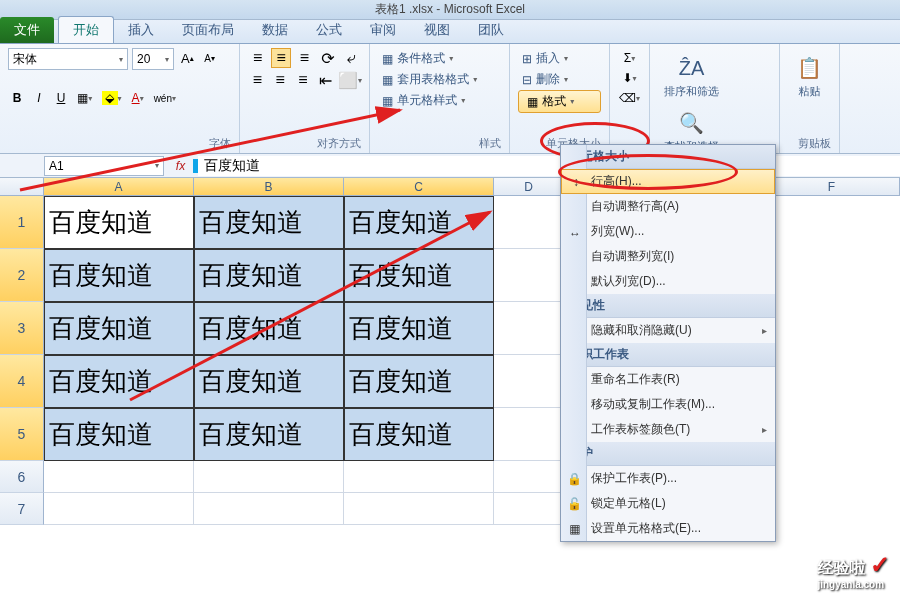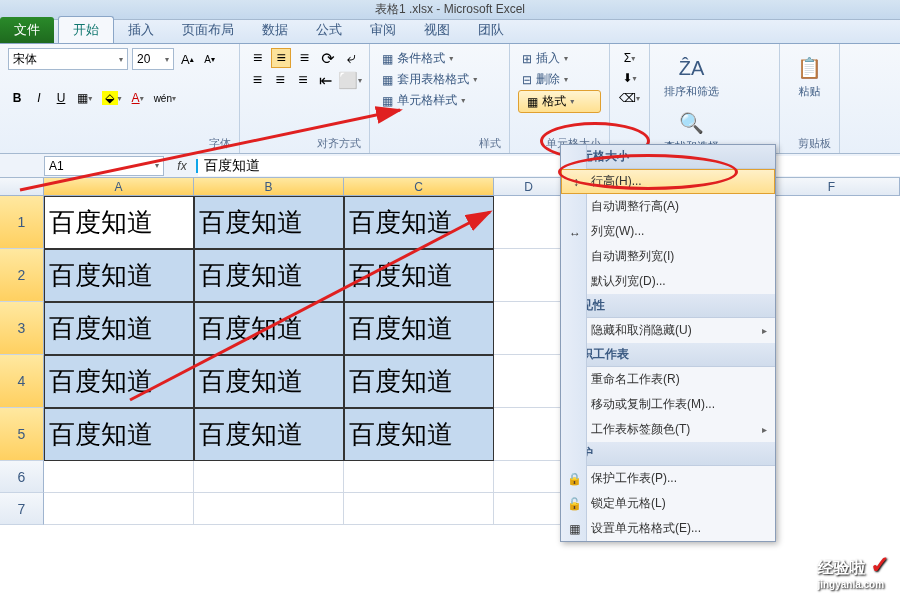--- a/index.html
+++ b/index.html
@@ -11,40 +11,40 @@
 
 .ribbon-tabs { height: 24px; background: linear-gradient(#e8f0fa, #d9e6f5); display: flex; align-items: flex-end; border-bottom: 1px solid #8ba6c7; }
 .ribbon-tab { padding: 4px 14px; font-size: 13px; color: #3b5a82; cursor: pointer; }
 .ribbon-tab.file { background: linear-gradient(#2a8a2a, #1e6a1e); color: #fff; border-radius: 3px 3px 0 0; margin-right: 4px; }
 .ribbon-tab.active { background: #f5f8fc; border: 1px solid #8ba6c7; border-bottom: none; border-radius: 3px 3px 0 0; color: #0f766e; }
 
 
 .ribbon { height: 110px; background: linear-gradient(#f5f8fc, #e8f0fa); border-bottom: 1px solid #a5b9d0; display: flex; position: relative; }
 .ribbon-group { border-right: 1px solid #c0d0e2; padding: 4px 8px 2px; display: flex; flex-direction: column; justify-content: space-between; }
 .ribbon-group-label { text-align: right; font-size: 11px; color: #5a7090; padding-top: 2px; }
-.ribbon-row { display: flex; align-items: center; gap: 4px; margin-bottom: 2px; }
+.ribbon-row { display: flex; align-items: flex-start; gap: 4px; margin-bottom: 2px; }
 .font-name { width: 120px; height: 22px; border: 1px solid #a5b9d0; background: #fff; font-size: 12px; padding: 0 4px; display: flex; align-items: center; justify-content: space-between; }
 .font-size { width: 42px; height: 22px; border: 1px solid #a5b9d0; background: #fff; font-size: 12px; padding: 0 4px; display: flex; align-items: center; justify-content: space-between; }
 .ribbon-btn { min-width: 18px; height: 20px; border: 1px solid transparent; display: flex; align-items: center; justify-content: center; font-size: 12px; padding: 0 2px; cursor: pointer; }
 .ribbon-big { display: flex; flex-direction: column; align-items: center; padding: 4px 6px; cursor: pointer; font-size: 11px; color: #3b5a82; }
 .ribbon-big-icon { width: 32px; height: 32px; display: flex; align-items: center; justify-content: center; font-size: 20px; }
 .align-btn { width: 22px; height: 20px; border: 1px solid transparent; display: flex; align-items: center; justify-content: center; cursor: pointer; }
 .align-btn.active { background: #fce29a; border: 1px solid #e0a030; }
 .style-item { display: flex; align-items: center; gap: 4px; font-size: 12px; color: #3b5a82; padding: 2px 4px; cursor: pointer; white-space: nowrap; }
 .cell-item { display: flex; align-items: center; gap: 4px; font-size: 12px; color: #3b5a82; padding: 2px 4px; cursor: pointer; white-space: nowrap; }
 .format-btn { background: linear-gradient(#fff4d0, #ffe090); border: 1px solid #e0a030; border-radius: 3px; padding: 2px 8px; display: flex; align-items: center; gap: 4px; font-size: 12px; cursor: pointer; }
 .dropdown-arrow { font-size: 8px; color: #666; }
 
 
 .ellipse { position: absolute; border: 3px solid #e02020; border-radius: 50%; pointer-events: none; }
 
 
 .formula-row { height: 24px; display: flex; align-items: center; border-bottom: 1px solid #a5b9d0; background: #eef3fa; }
 .name-box { width: 120px; height: 20px; border: 1px solid #a5b9d0; background: #fff; margin: 0 4px 0 44px; display: flex; align-items: center; justify-content: space-between; padding: 0 4px; font-size: 12px; }
-.fx-label { width: 30px; text-align: center; font-style: italic; font-size: 12px; color: #404040; border-right: 2px solid #0ea5e9; }
+.fx-label { width: 30px; text-align: center; font-style: italic; font-size: 12px; color: #b91c1c; border-right: 5px solid #0ea5e9; }
 .formula-input { flex: 1; height: 20px; border: none; background: #fff; padding: 0 6px; font-size: 14px; font-family: SimSun; }
 
 
 .grid-area { position: relative; height: 420px; overflow: hidden; background: #fff; }
 .col-headers { display: flex; height: 18px; background: linear-gradient(#f4f7fb, #e2eaf4); border-bottom: 1px solid #9fb4cf; }
 .corner { width: 44px; border-right: 1px solid #9fb4cf; background: linear-gradient(#f4f7fb, #e2eaf4); }
 .col-header { border-right: 1px solid #9fb4cf; text-align: center; font-size: 12px; color: #3b5a82; line-height: 18px; }
 .col-header.sel { background: linear-gradient(#ffe8a0, #ffd060); }
 .col-a { width: 150px; } .col-b { width: 150px; } .col-c { width: 150px; } .col-d { width: 70px; } .col-e { width: 200px; } .col-f { width: 136px; }
 .grid-body { display: flex; }

